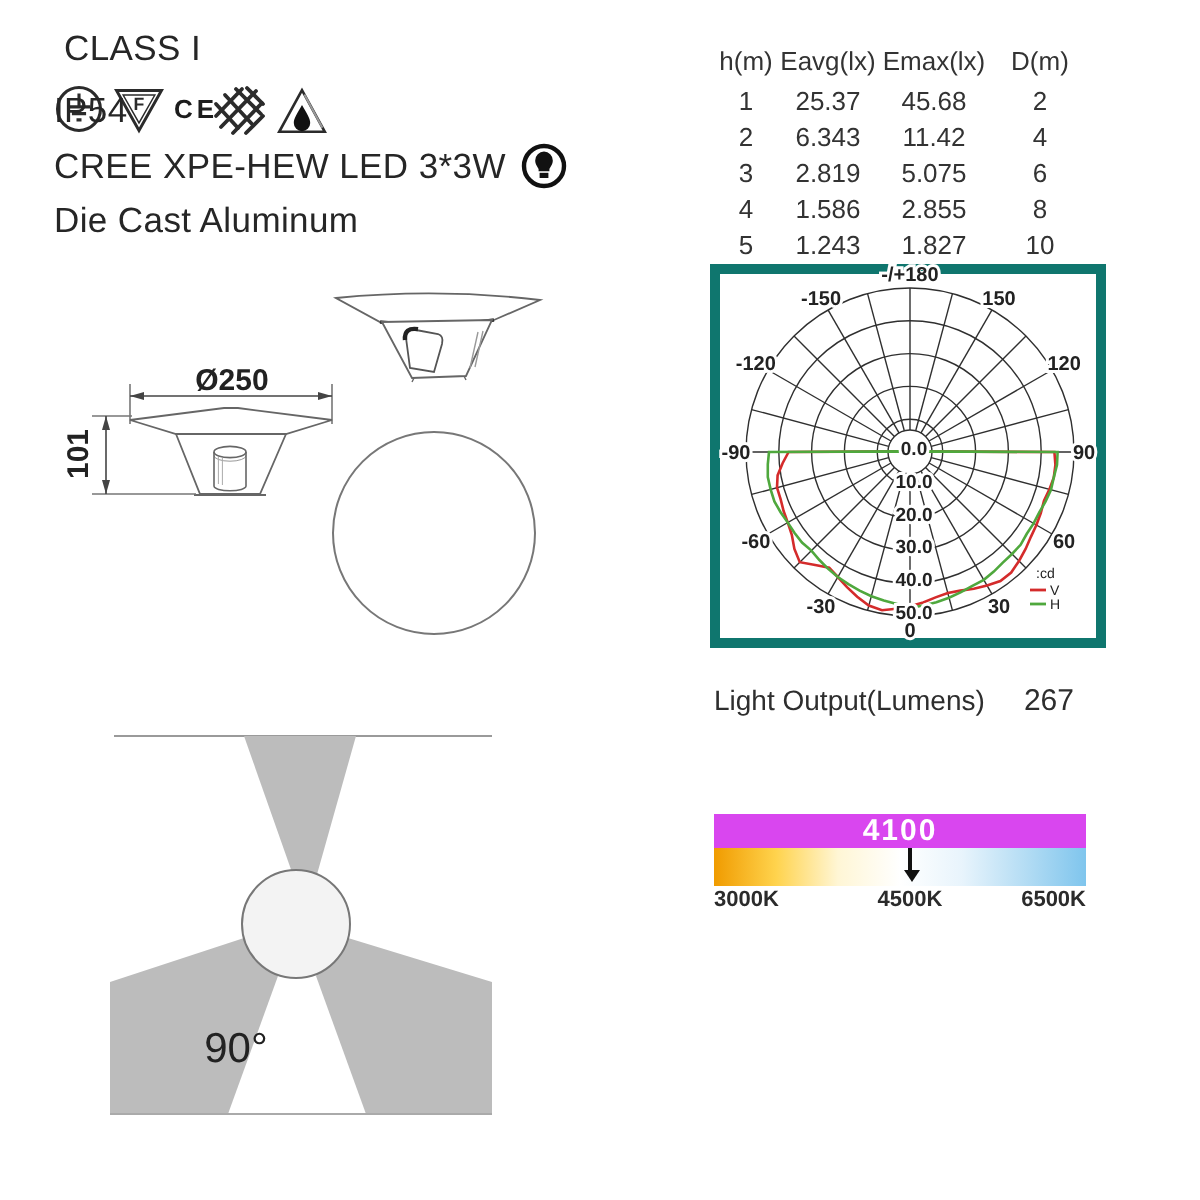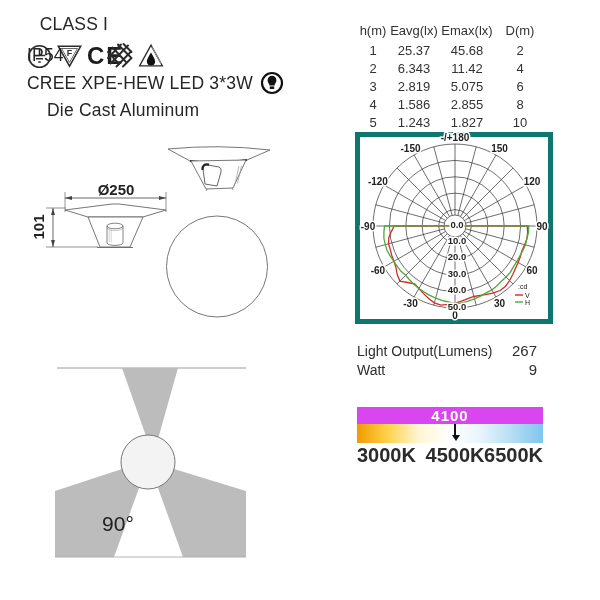--- a/index.html
+++ b/index.html
@@ -4,21 +4,21 @@
 <style>
   html,body{margin:0;padding:0;background:#fff;}
   .page{position:relative;width:600px;height:600px;background:#fff;overflow:hidden;
         font-family:"Liberation Sans",sans-serif;color:#2b2b2b;}
   
   .hline{position:absolute;left:27px;display:flex;align-items:center;gap:7px;height:26px;
          font-size:17.5px;letter-spacing:.2px;color:#262626;}
   .hline .lbl{display:inline-block;}
   .hline .w70{width:72px;}
   .certicons{display:flex;align-items:center;gap:5px;}
-  .ce{font-size:24px;font-weight:bold;letter-spacing:2px;color:#1c1c1c;}
+  .ce{font-size:13px;font-weight:bold;letter-spacing:2px;color:#1c1c1c;}
   
   .ptable{position:absolute;left:355px;top:20px;display:grid;
           grid-template-columns:36px 46px 60px 46px;font-size:13px;color:#333;}
   .ptable .cell{height:18px;display:flex;align-items:center;justify-content:center;}
   .ptable .th{height:21px;font-size:13px;}
   
   .polarbox{position:absolute;left:355px;top:132px;width:188px;height:182px;
             border:5px solid #0f766e;background:#fff;}
   
   .outblock{position:absolute;left:357px;top:342px;width:186px;font-size:14px;color:#2e2e2e;}
@@ -27,21 +27,21 @@
   
   .cct{position:absolute;left:357px;top:407px;width:186px;}
   .cctbar{position:relative;height:17px;background:#d946ef;display:flex;
           align-items:center;justify-content:center;}
   .cctbar span{color:#fff;font-weight:bold;font-size:15px;letter-spacing:1px;}
   .cctgrad{position:relative;height:19px;}
   .cctarrow{position:absolute;top:0;width:2px;height:11px;background:#111;}
   .cctarrowhead{position:absolute;top:11px;width:0;height:0;margin-left:-3px;
           border-left:4px solid transparent;border-right:4px solid transparent;
           border-top:6px solid #111;}
-  .cctlabels{position:relative;height:18px;font-size:20px;font-weight:bold;color:#2b2b2b;margin-top:1px;}
+  .cctlabels{position:relative;height:18px;font-size:11px;font-weight:bold;color:#2b2b2b;margin-top:1px;}
   .cctlabels .l0{position:absolute;left:0;}
   .cctlabels .l1{position:absolute;transform:translateX(-50%);}
   .cctlabels .l2{position:absolute;right:0;}
   svg{position:absolute;overflow:visible;}
   svg text{font-family:"Liberation Sans",sans-serif;}
 </style>
 </head>
 <body>
 
 <div class="page">
@@ -87,21 +87,21 @@
 
   <div class="hline" style="top:70px;">
     <span class="lbl">CREE XPE-HEW LED 3*3W</span>
     <svg width="24" height="24" viewBox="0 0 24 24" style="position:static">
       <circle cx="12" cy="12" r="10" fill="none" stroke="#111" stroke-width="2.2"></circle>
       <path d="M12,4.8 a4.4,4.4 0 0 1 4.4,4.4 c0,2.1 -1.3,3.1 -1.7,4.4 l0,1 h-5.4 l0,-1 c-0.4,-1.3 -1.7,-2.3 -1.7,-4.4 A4.4,4.4 0 0 1 12,4.8 Z" fill="#111"></path>
       <rect x="9.8" y="15.4" width="4.4" height="2.6" fill="#111"></rect>
     </svg>
   </div>
 
-  <div class="hline" style="top:97px;margin-left:20px;">
+  <div class="hline" style="top:97px;">
     <span class="lbl">Die Cast Aluminum</span>
   </div>
 
   <div class="ptable" id="ptable">
       <div class="cell th">h(m)</div>
       <div class="cell th">Eavg(lx)</div>
       <div class="cell th">Emax(lx)</div>
       <div class="cell th">D(m)</div>
       <div class="cell">1</div>
       <div class="cell">25.37</div>
@@ -183,24 +183,20 @@
         <line x1="155" y1="165" x2="163" y2="165" stroke="#4fa83d" stroke-width="1.4"></line>
         <text x="165" y="167.5" font-size="7" fill="#222">H</text>
       </svg>
   </div>
 
   <div class="outblock">
     <div class="outrow">
       <span>Light Output(Lumens)</span>
       <span class="val">267</span>
     </div>
-    <div class="outrow">
-      <span>Watt</span>
-      <span class="val">9</span>
-    </div>
   </div>
 
   <div class="cct">
     <div class="cctbar">
       <span>4100</span>
     </div>
     <div class="cctgrad" id="cctgrad" style="background: linear-gradient(to right, rgb(240, 155, 0), rgb(255, 211, 77), rgb(255, 246, 213), rgb(255, 255, 255), rgb(232, 244, 252), rgb(181, 221, 244), rgb(127, 197, 237));">
       <div class="cctarrow" id="cctarrow" style="left: calc(52.7% - 1px);"></div>
       <div class="cctarrowhead" id="cctarrowhead" style="left: 52.7%;"></div>
     </div>

